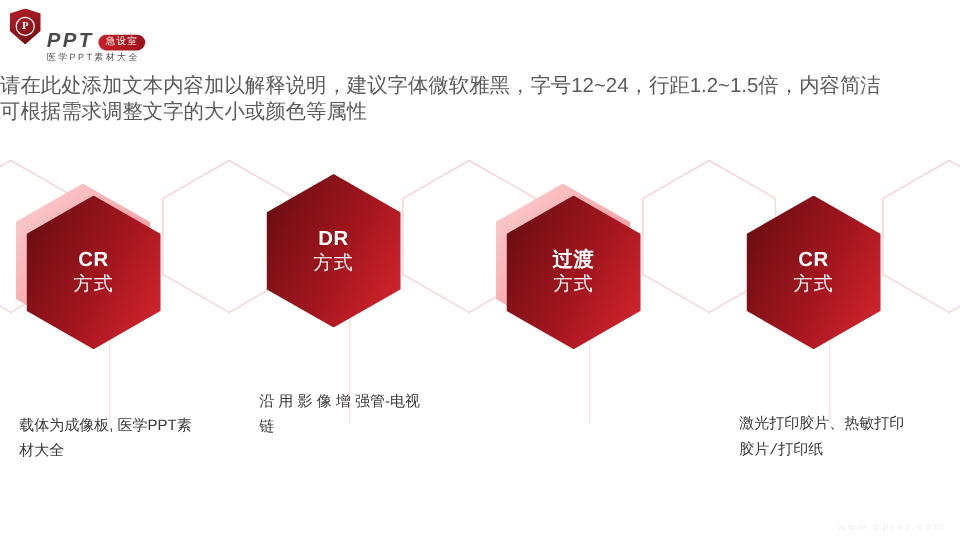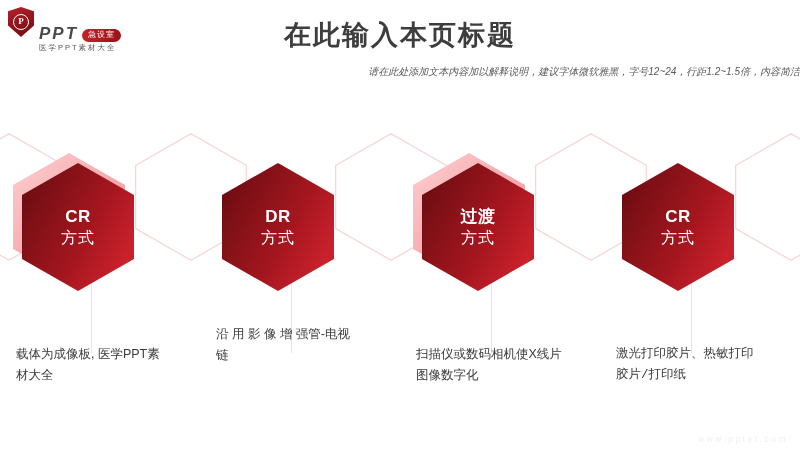--- a/index.html
+++ b/index.html
@@ -62,22 +62,22 @@
   
   #title{
     position:absolute;left:0;top:17px;width:800px;
     text-align:center;
     font-size:27px;font-weight:bold;color:#3d3d3d;
     letter-spacing:2px;
     font-family:"Liberation Sans","DejaVu Sans",sans-serif;
   }
   #subtitle{
     position:absolute;left:0;top:61px;width:800px;
-    text-align:right;color:#5a5a5a;
-    font-size:10px;line-height:21px;font-style:italic;
+    text-align:left;color:#5a5a5a;
+    font-size:17px;line-height:21px;
   }
   #subtitle div{white-space:nowrap;}
 
   
   #hexband{position:absolute;left:0;top:125px;width:800px;height:195px;}
 
   .hex-outline{
     position:absolute;
     width:112px;height:128px;
     -webkit-clip-path:polygon(50% 0%,100% 25%,100% 75%,50% 100%,0% 75%,0% 25%);
@@ -139,24 +139,24 @@
     </div>
     <div class="logo-txt">
       <div class="logo-row1">
         <span class="logo-ppt">PPT</span>
         <span class="logo-pill">急设室</span>
       </div>
       <div class="logo-sub">医学PPT素材大全</div>
     </div>
   </div>
 
-  <div id="title">在此输入本页标题</div>
 
   <div id="subtitle">
     <div>请在此处添加文本内容加以解释说明，建议字体微软雅黑，字号12~24，行距1.2~1.5倍，内容简洁</div>
+    <div>可根据需求调整文字的大小或颜色等属性</div>
   </div>
 
   <div id="hexband">
 
     <div class="hex-outline" style="left:135px;top:8px;"></div>
     <div class="hex-outline" style="left:335px;top:8px;"></div>
     <div class="hex-outline" style="left:535px;top:8px;"></div>
     <div class="hex-outline" style="left:735px;top:8px;"></div>
     <div class="hex-outline" style="left:-47px;top:8px;"></div>
 
@@ -166,21 +166,21 @@
     <div class="stem" style="left:691px;top:128px;height:100px;"></div>
 
     <div class="hex-wrap" style="left:22px;top:38px;">
       <div class="hex-glow"></div>
       <div class="hex-main">
         <span class="hex-l1">CR</span>
         <span class="hex-l2">方式</span>
       </div>
     </div>
 
-    <div class="hex-wrap" style="left:222px;top:38px;">
+    <div class="hex-wrap" style="left:222px;top:20px;">
       <div class="hex-main">
         <span class="hex-l1">DR</span>
         <span class="hex-l2">方式</span>
       </div>
     </div>
 
     <div class="hex-wrap" style="left:422px;top:38px;text-align:center;">
       <div class="hex-glow"></div>
       <div class="hex-main">
         <span class="hex-l1">过渡</span>
@@ -192,18 +192,17 @@
       <div class="hex-main">
         <span class="hex-l1">CR</span>
         <span class="hex-l2">方式</span>
       </div>
     </div>
 
   </div>
 
   <div class="body-text" style="left:16px;top:344px;">载体为成像板, 医学PPT素材大全</div>
   <div class="body-text" style="left:216px;top:324px;">沿 用 影 像 增 强管-电视链</div>
-  <div class="body-text" style="left:416px;top:344px;">扫描仪或数码相机使X线片图像数字化</div>
   <div class="body-text" style="left:616px;top:344px;font-family:Liberation Mono, monospace;">激光打印胶片、热敏打印胶片/打印纸</div>
 
   <div id="watermark">www.ppter.com</div>
 
 </div>
 
 </body></html>

